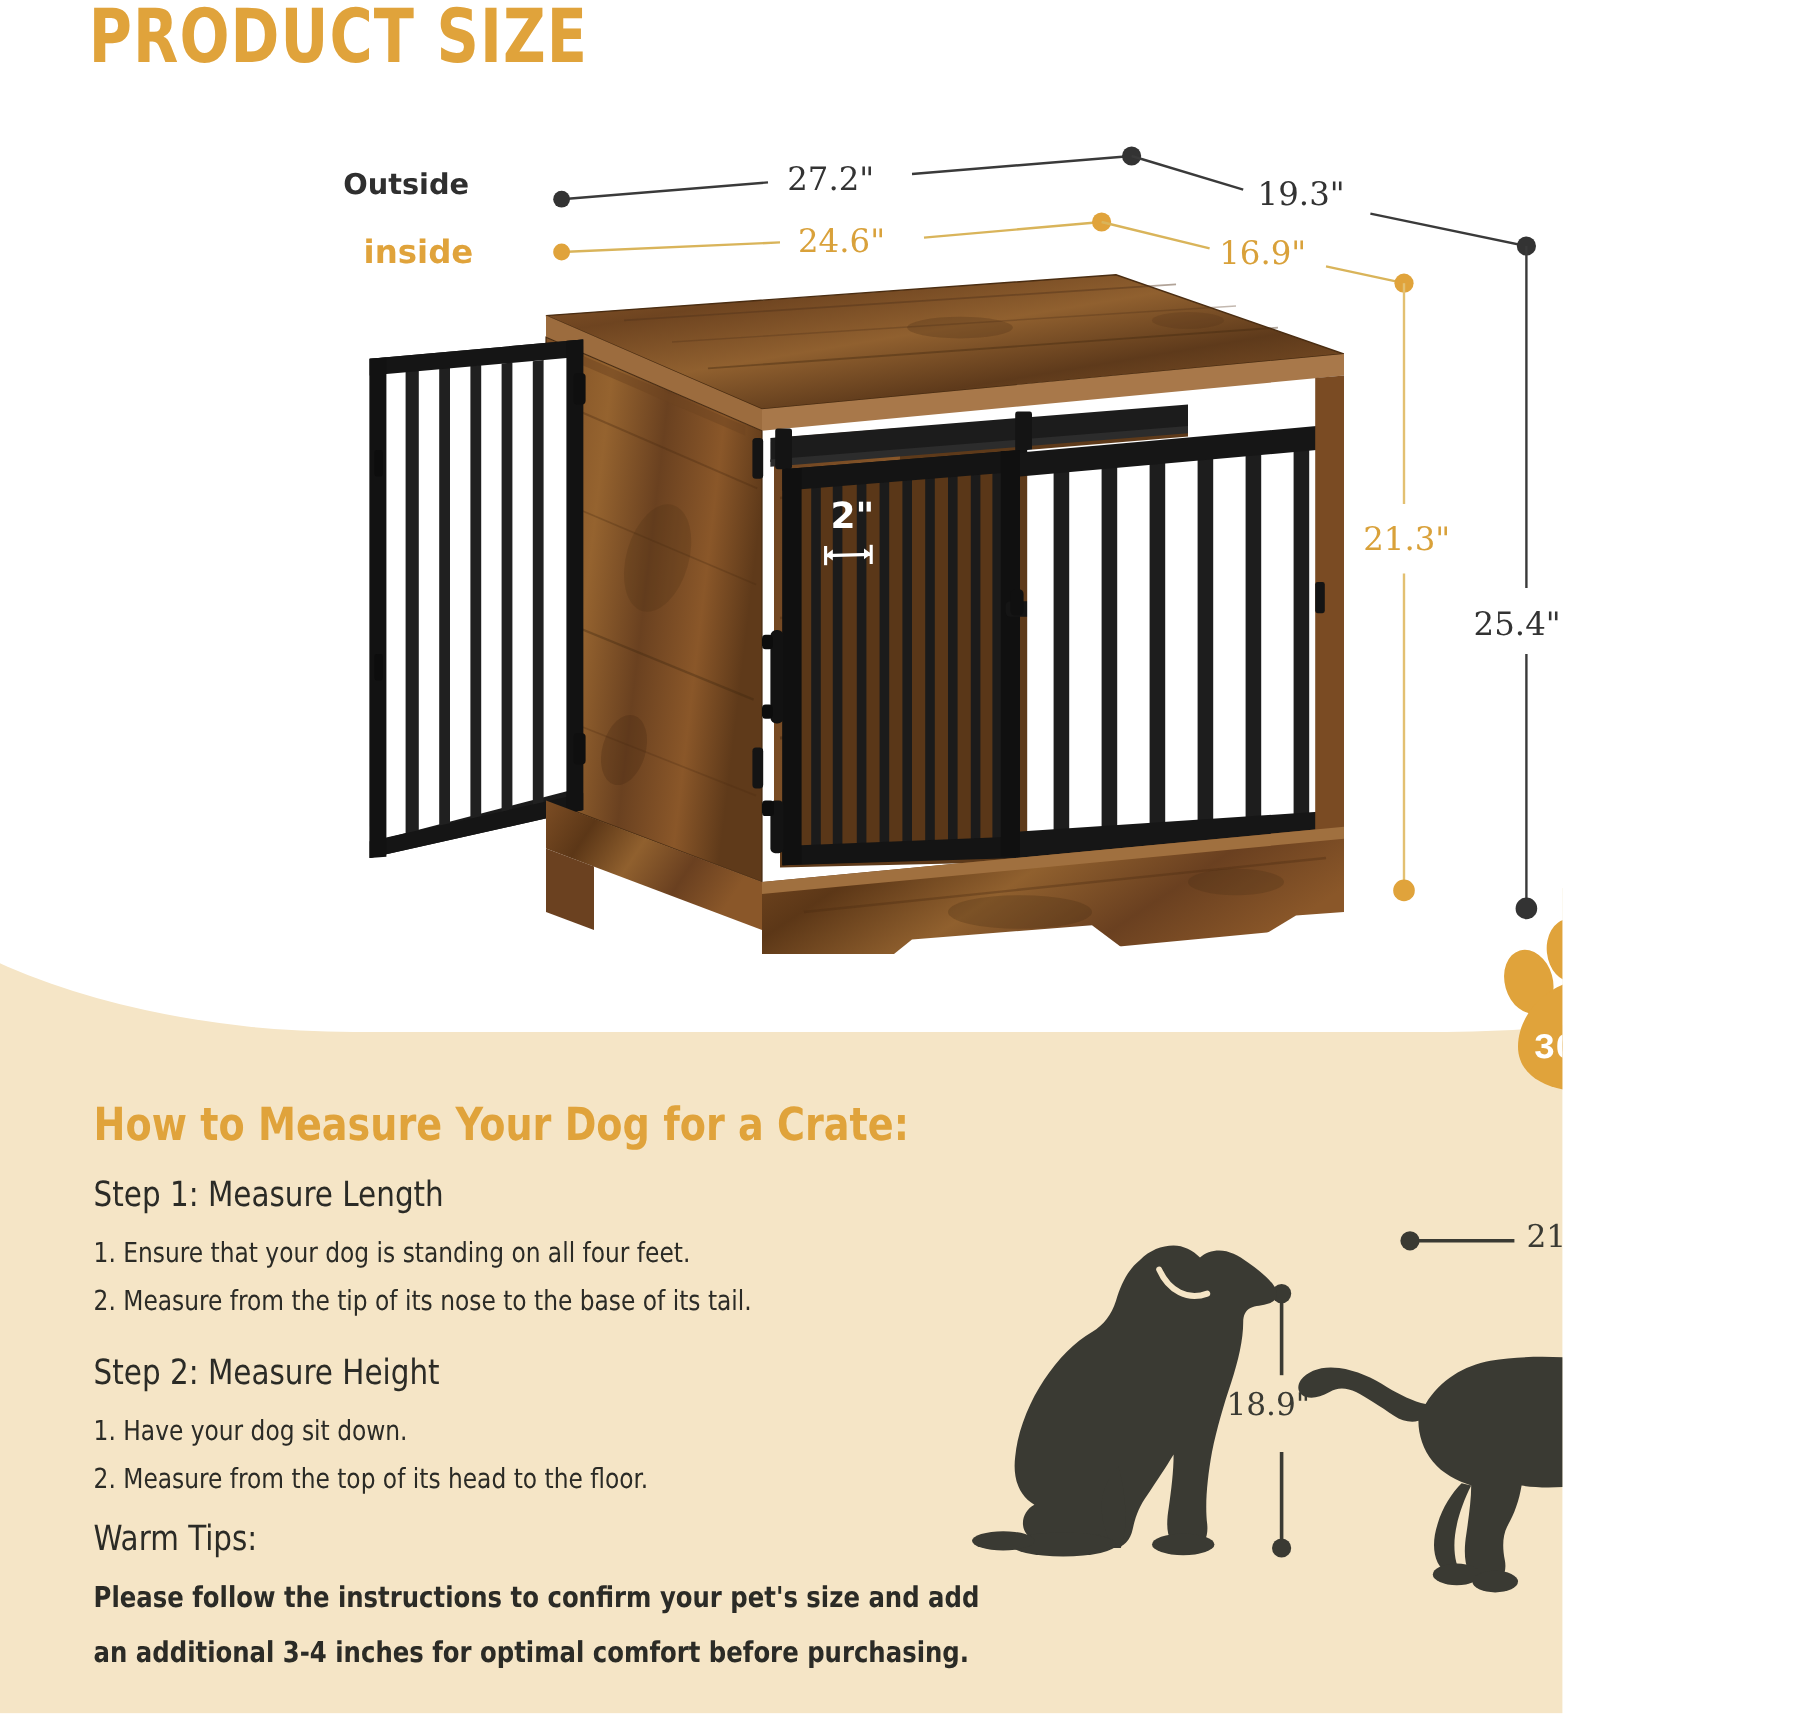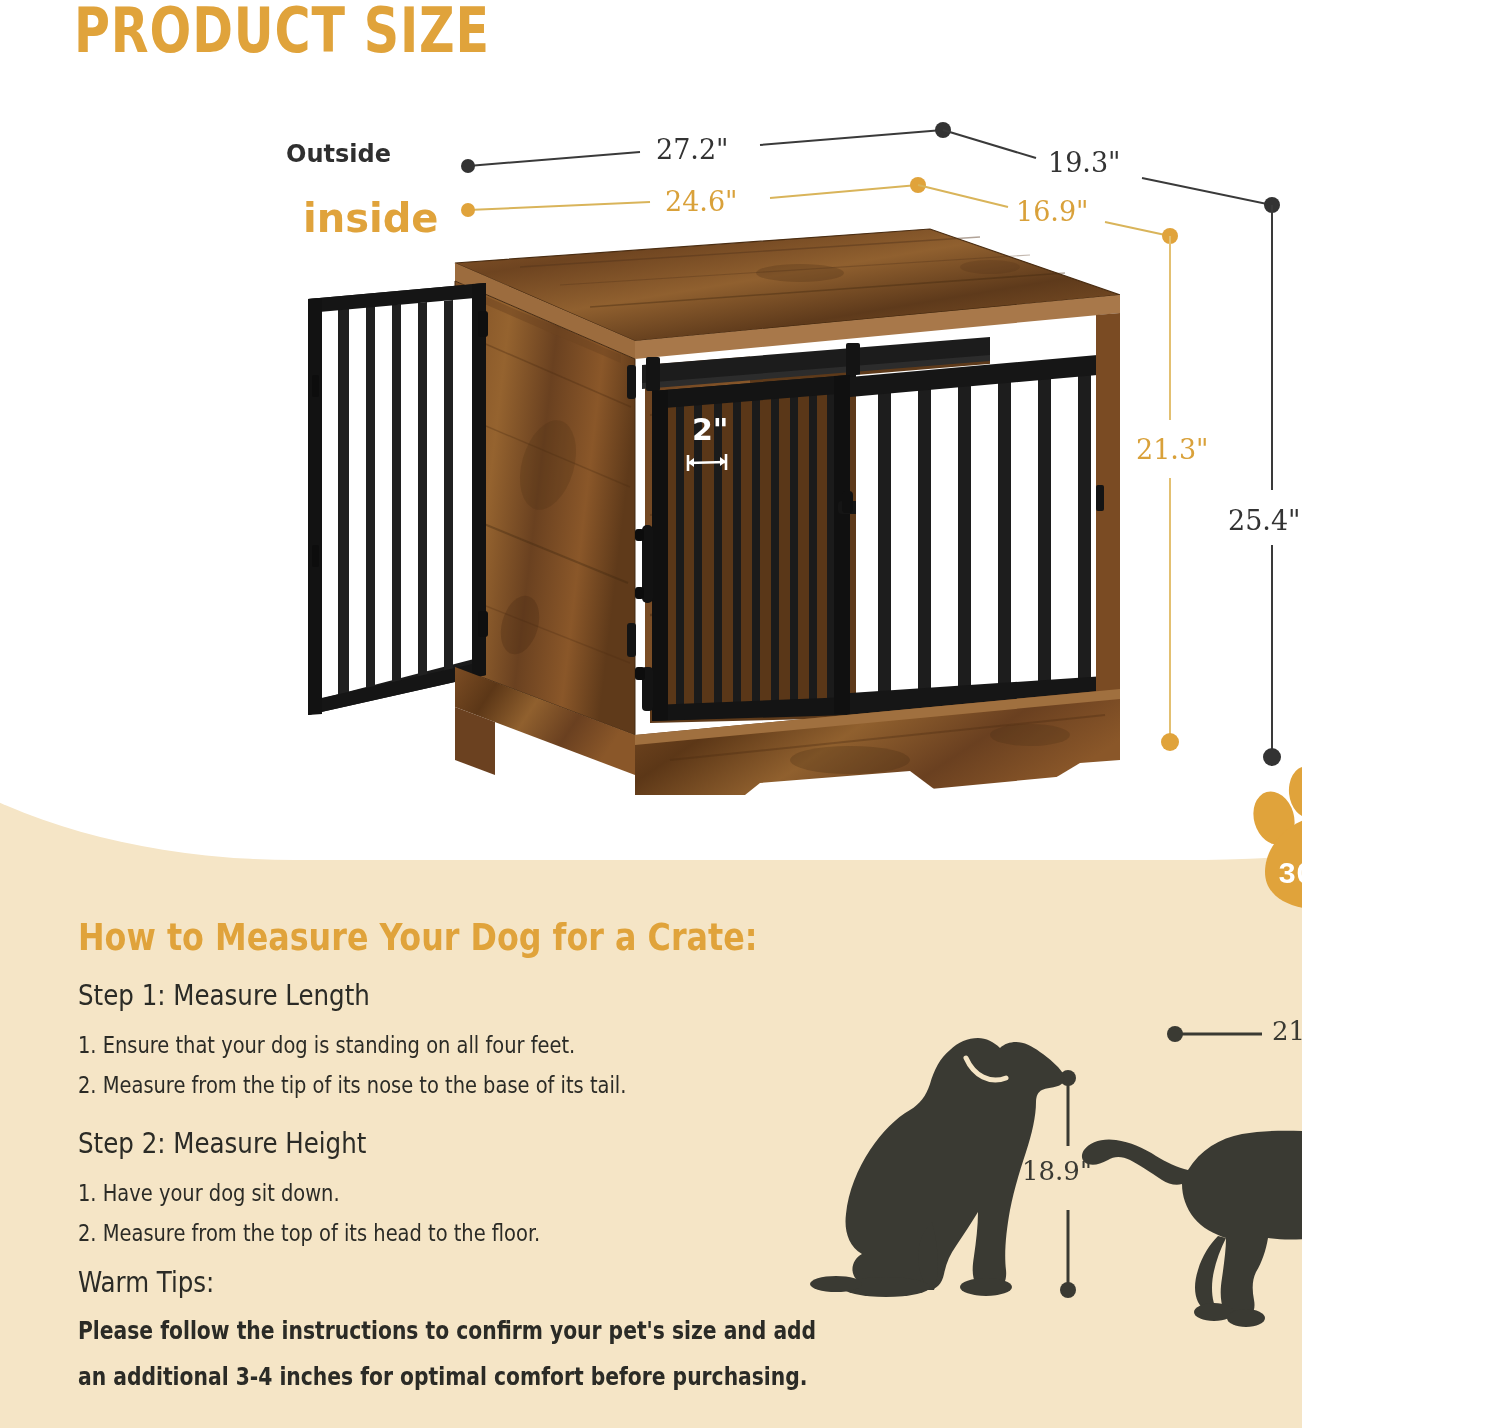--- a/index.html
+++ b/index.html
@@ -38,21 +38,21 @@
     transform:scaleX(.88);
     transform-origin:left top;
     white-space:nowrap;
     z-index:6;
   }
 
   
   .legend{position:absolute;z-index:6;white-space:nowrap;
     font-family:"DejaVu Sans","Liberation Sans",sans-serif;}
   .legend-outside{left:286px;top:140px;font-size:24px;font-weight:700;color:#2f2f2f;}
-  .legend-inside{left:303px;top:195px;font-size:40px;font-weight:700;color:#E0A33B;}
+  .legend-inside{left:303px;top:195px;font-size:27px;font-weight:700;color:#E0A33B;}
 
   
   svg.overlay{position:absolute;left:0;top:0;width:1500px;height:1428px;z-index:5;pointer-events:none;}
 
   .dim-txt{
     position:absolute;z-index:7;white-space:nowrap;
     font-family:"DejaVu Serif","Liberation Serif",serif;
     font-size:27px;
   }
   .dim-dark{color:#333333;}

